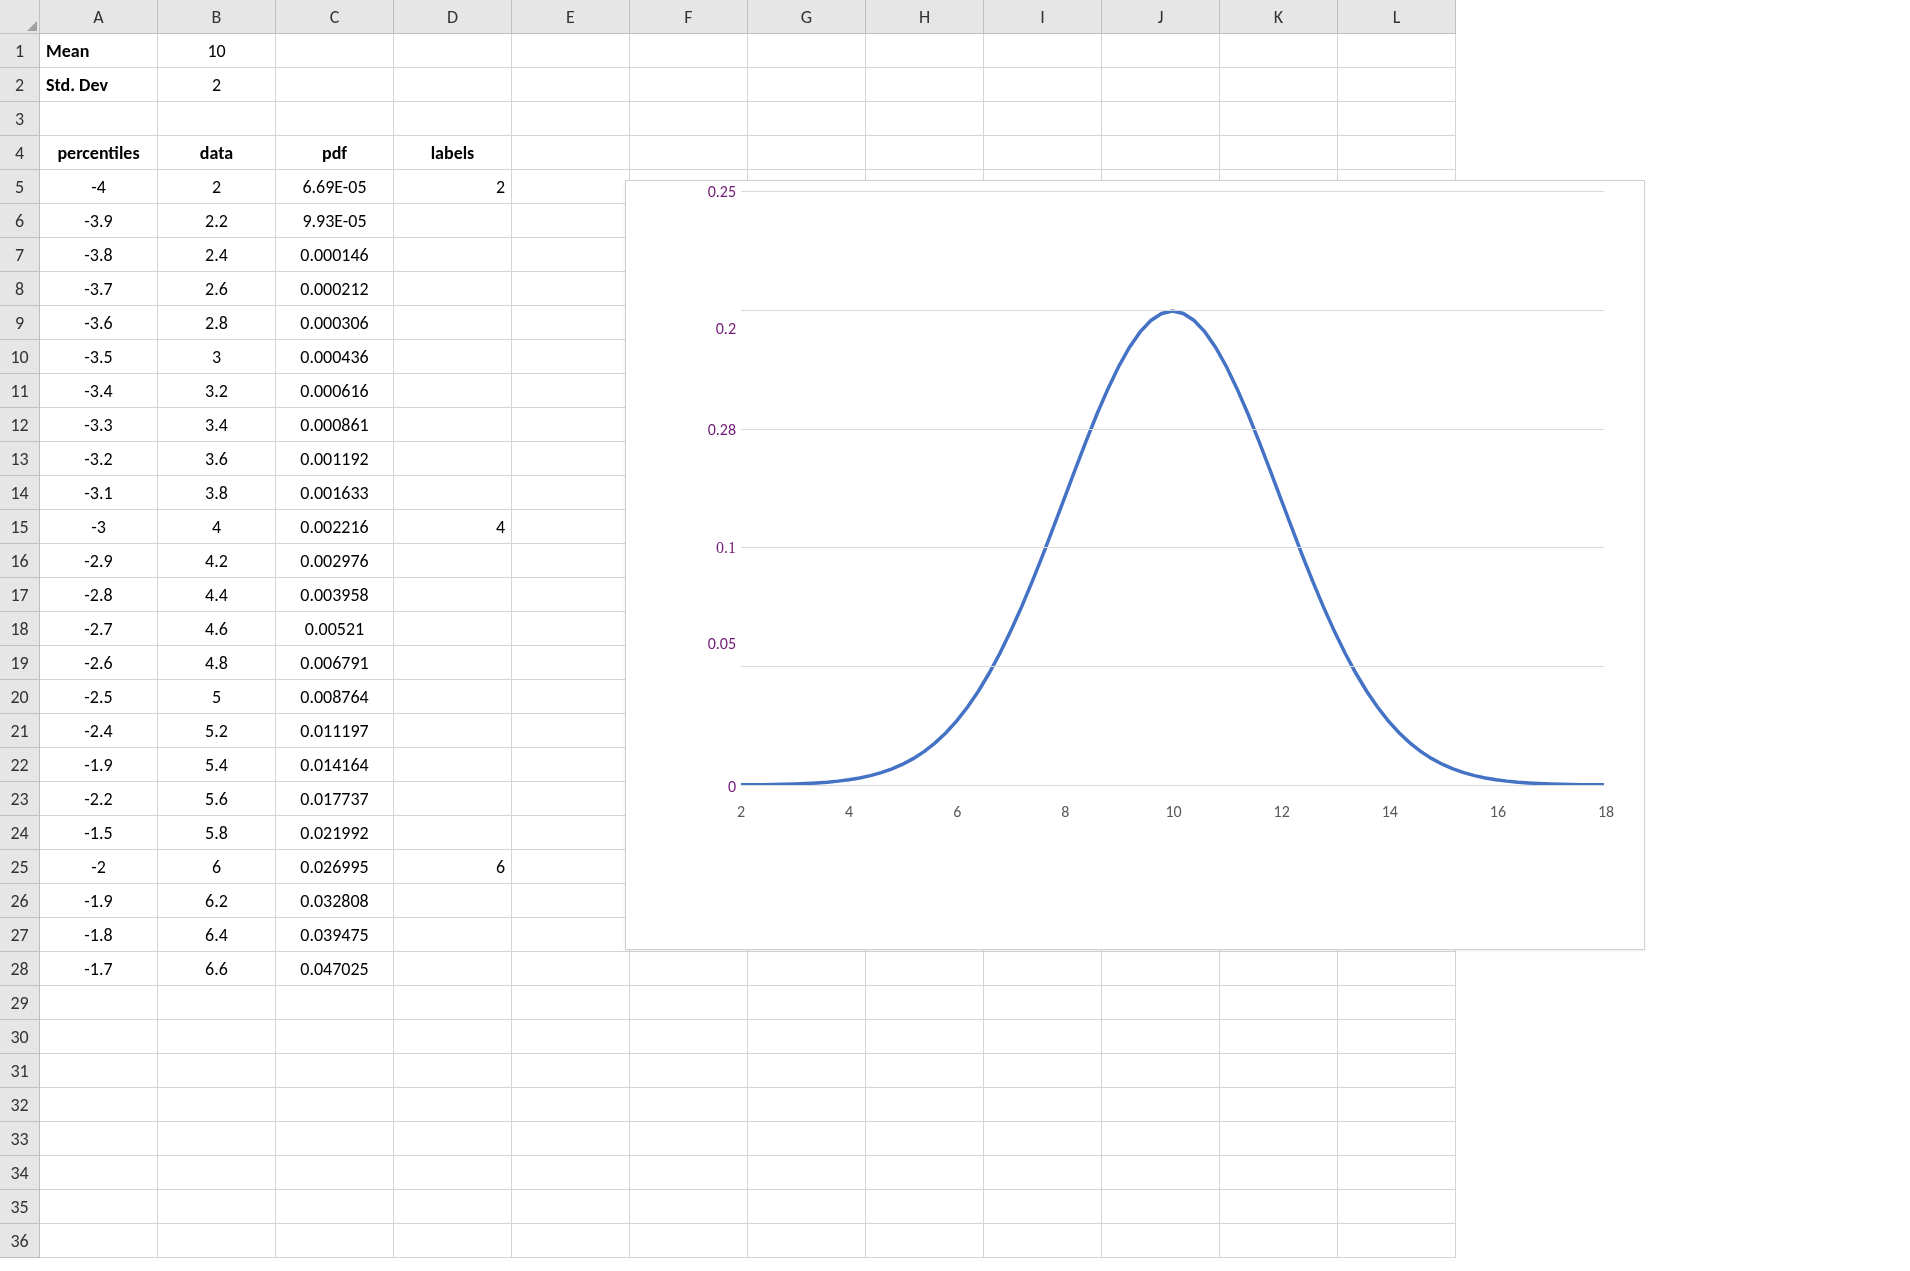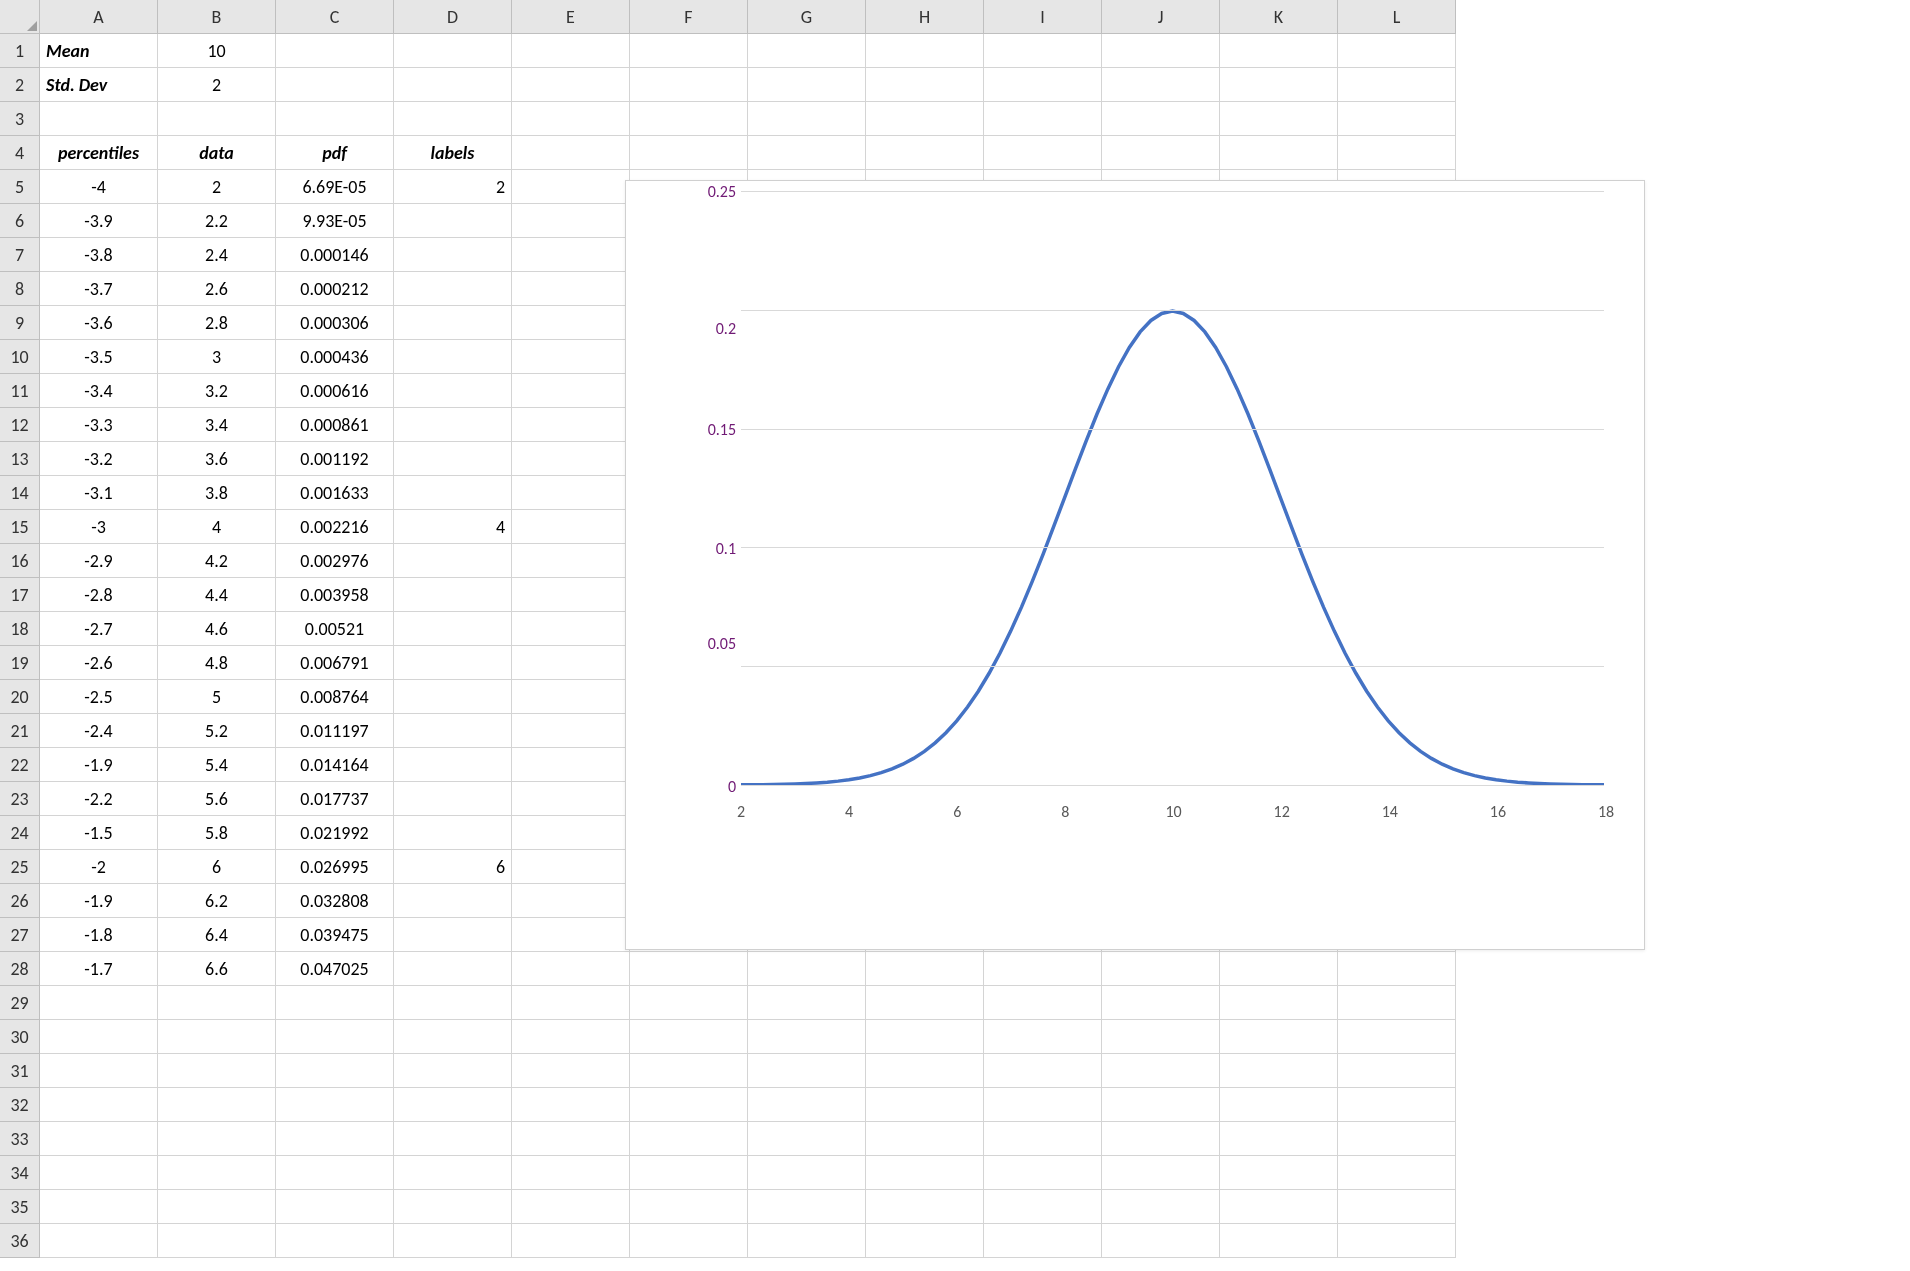--- a/index.html
+++ b/index.html
@@ -57,21 +57,21 @@
       border-bottom: 1px solid #d4d4d4;
       line-height: 34px;
       padding: 0 6px;
       overflow: hidden;
       white-space: nowrap;
       text-align: center;
       color: #000;
     }
     .cell.left { text-align: left; }
     .cell.right { text-align: right; }
-    .cell.bold { font-weight: bold; font-style: italic; }
+    .cell.bold { font-weight: bold; }
     .chart-wrap {
       position: absolute;
       left: 625px;
       top: 180px;
       width: 1020px;
       height: 770px;
       background: #fff;
       border: 1px solid #d0d0d0;
       box-shadow: 0 1px 3px rgba(0,0,0,0.08);
     }
@@ -610,22 +610,22 @@
     <div class="cell"></div>
     <div class="cell"></div>
     <div class="cell"></div>
   </div>
 
 <div class="chart-wrap">
   <div class="chart-body">
     <div id="yticks">
         <div class="ytick" style="top: 595px;">0</div>
         <div class="ytick" style="top: 452px;">0.05</div>
-        <div class="ytick" style="top: 357px;">0.1</div>
-        <div class="ytick" style="top: 238px;">0.15</div>
+        <div class="ytick" style="top: 357px; font-family: Liberation Serif, serif;">0.1</div>
+        <div class="ytick" style="top: 238px;">0.28</div>
         <div class="ytick" style="top: 137px;">0.2</div>
         <div class="ytick" style="top: 0px;">0.25</div>
       </div>
     <div class="plot-area" id="plot">
       <svg class="curve" id="curve" preserveAspectRatio="none" viewBox="0 0 865 595">
           <path d="M0.00 594.84 L10.81 594.76 L21.62 594.65 L32.44 594.49 L43.25 594.27 L54.06 593.96 L64.88 593.53 L75.69 592.95 L86.50 592.16 L97.31 591.11 L108.13 589.73 L118.94 587.92 L129.75 585.58 L140.56 582.60 L151.38 578.84 L162.19 574.14 L173.00 568.35 L183.81 561.29 L194.62 552.79 L205.44 542.66 L216.25 530.75 L227.06 516.92 L237.88 501.05 L248.69 483.08 L259.50 463.00 L270.31 440.87 L281.13 416.82 L291.94 391.07 L302.75 363.92 L313.56 335.76 L324.38 307.05 L335.19 278.36 L346.00 250.27 L356.81 223.42 L367.63 198.46 L378.44 176.04 L389.25 156.76 L400.06 141.15 L410.88 129.66 L421.69 122.63 L432.50 120.26 L443.31 122.63 L454.13 129.66 L464.94 141.15 L475.75 156.76 L486.56 176.04 L497.37 198.46 L508.19 223.42 L519.00 250.27 L529.81 278.36 L540.63 307.05 L551.44 335.76 L562.25 363.92 L573.06 391.07 L583.88 416.82 L594.69 440.87 L605.50 463.00 L616.31 483.08 L627.13 501.05 L637.94 516.92 L648.75 530.75 L659.56 542.66 L670.38 552.79 L681.19 561.29 L692.00 568.35 L702.81 574.14 L713.63 578.84 L724.44 582.60 L735.25 585.58 L746.06 587.92 L756.88 589.73 L767.69 591.11 L778.50 592.16 L789.31 592.95 L800.13 593.53 L810.94 593.96 L821.75 594.27 L832.56 594.49 L843.38 594.65 L854.19 594.76 L865.00 594.84 " fill="none" stroke="#4472C4" stroke-width="3.5"></path>
         </svg>
     <div class="gridline" style="top: 100%;"></div>
         <div class="gridline" style="top: 80%;"></div>
         <div class="gridline" style="top: 60%;"></div>

